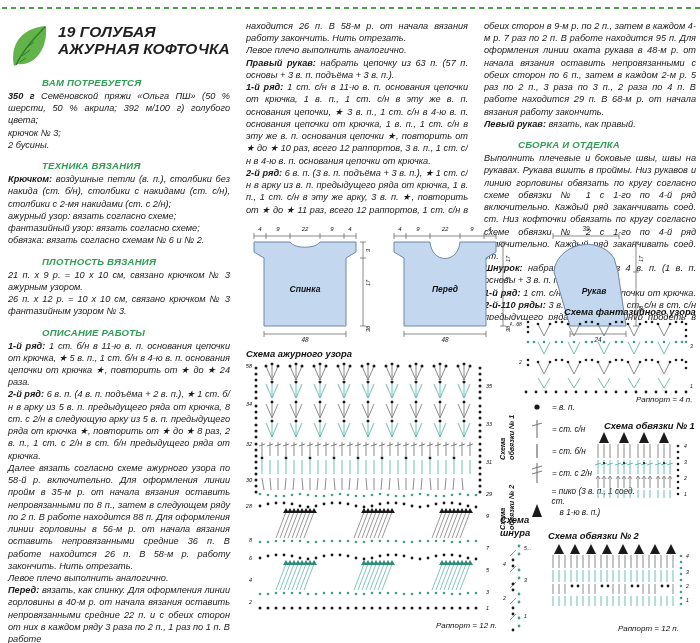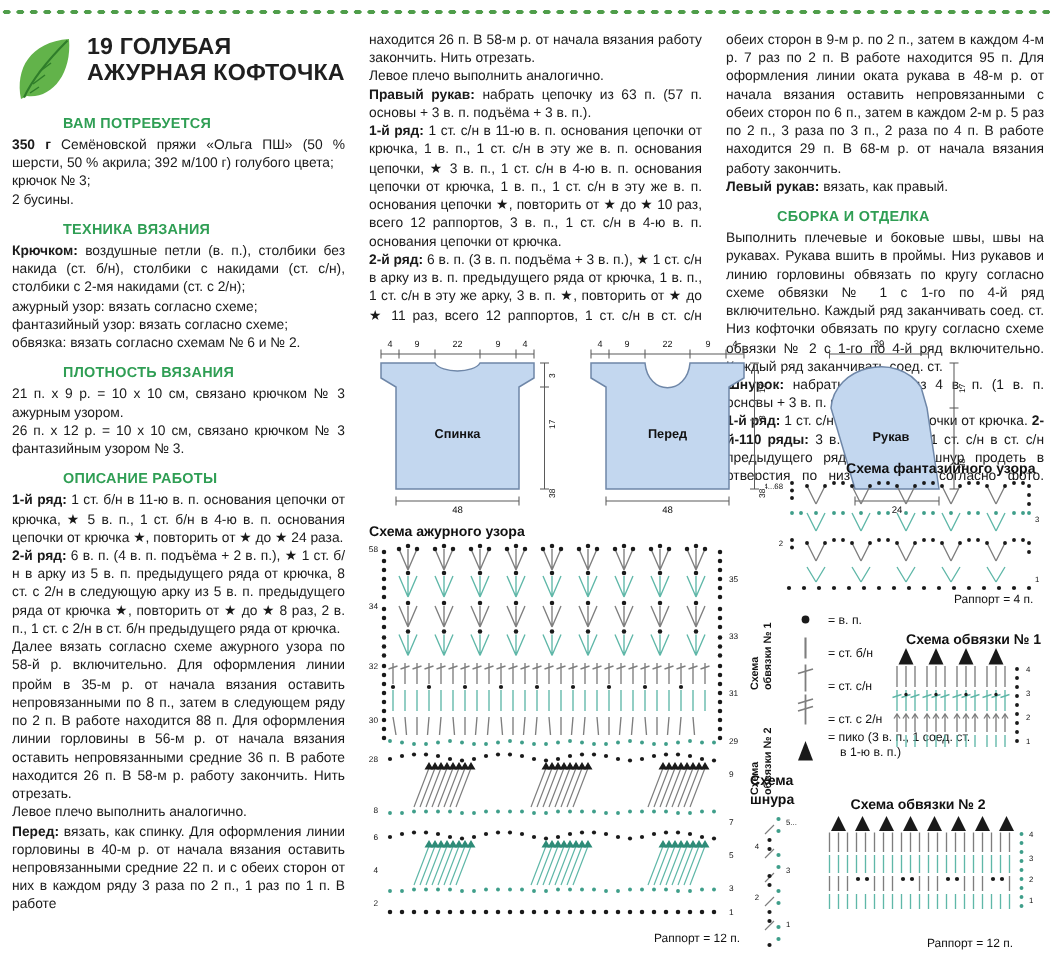--- a/index.html
+++ b/index.html
@@ -4,21 +4,21 @@
 <style>
   * { box-sizing: border-box; }
   html, body { margin: 0; padding: 0; }
   body {
     width: 700px; height: 643px;
     background: #ffffff;
     font-family: "Liberation Sans", sans-serif;
     overflow: hidden;
     position: relative;
   }
-  .page { position: relative; width: 700px; height: 643px; }
+  .page { position: relative; width: 700px; height: 643px; font-style: italic; }
 
   
   .top-rule {
     position: absolute; top: 6px; left: 0; width: 700px; height: 4px;
     background-image: radial-gradient(#4f9d4a 45%, transparent 46%);
     background-size: 9px 4px; background-repeat: repeat-x;
   }
 
   
   .col { position: absolute; top: 20px; }
@@ -66,21 +66,21 @@
     line-height: 1.25;
   }
 
   .fant-chart { position: absolute; left: 510px; top: 316px; width: 186px; height: 72px; }
   .obv1-chart { position: absolute; left: 592px; top: 432px; width: 100px; height: 66px; }
   .obv2-chart { position: absolute; left: 545px; top: 544px; width: 148px; height: 62px; }
   .shnur-chart{ position: absolute; left: 500px; top: 540px; width: 44px; height: 92px; }
 
   
   .legend { position: absolute; left: 528px; top: 396px; width: 120px; }
-  .leg-row { display: flex; align-items: flex-end; gap: 6px; height: 22px; }
+  .leg-row { display: flex; align-items: center; gap: 6px; height: 22px; }
   .leg-sym { width: 18px; display: flex; justify-content: center; align-items: center; }
   .leg-txt { font-size: 8.2px; color: #111; }
   .leg-note { font-size: 8.2px; color: #111; line-height: 1.25; }
 
   .ttl-abs { position: absolute; font-size: 9.4px; font-weight: bold; color: #111; }
 </style>
 </head>
 <body>
 
 <div class="page">
@@ -893,34 +893,34 @@
     <div class="leg-row">
       <span class="leg-sym">
         <svg width="10" height="10">
             <circle cx="5" cy="5" r="2.6" fill="#1a1a1a"></circle>
           </svg>
       </span>
       <span class="leg-txt">= в. п.</span>
     </div>
     <div class="leg-row">
       <span class="leg-sym">
-        <svg width="10" height="16">
-            <line x1="5" y1="1" x2="5" y2="15" stroke="#7e7e7e" stroke-width="1.4"></line>
-          </svg>
-      </span>
-      <span class="leg-txt">= ст. б/н</span>
-    </div>
-    <div class="leg-row">
-      <span class="leg-sym">
         <svg width="12" height="20">
             <line x1="6" y1="1" x2="6" y2="19" stroke="#7e7e7e" stroke-width="1.2"></line>
             <line x1="1" y1="7" x2="11" y2="4" stroke="#7e7e7e" stroke-width="1.2"></line>
           </svg>
       </span>
       <span class="leg-txt">= ст. с/н</span>
+    </div>
+    <div class="leg-row">
+      <span class="leg-sym">
+        <svg width="10" height="16">
+            <line x1="5" y1="1" x2="5" y2="15" stroke="#7e7e7e" stroke-width="1.4"></line>
+          </svg>
+      </span>
+      <span class="leg-txt">= ст. б/н</span>
     </div>
     <div class="leg-row">
       <span class="leg-sym">
         <svg width="12" height="22">
             <line x1="6" y1="1" x2="6" y2="21" stroke="#7e7e7e" stroke-width="1.2"></line>
             <line x1="1" y1="7" x2="11" y2="4" stroke="#7e7e7e" stroke-width="1.2"></line>
             <line x1="1" y1="12" x2="11" y2="9" stroke="#7e7e7e" stroke-width="1.2"></line>
           </svg>
       </span>
       <span class="leg-txt">= ст. с 2/н</span>
@@ -993,21 +993,21 @@
           <circle cx="86" cy="56" r="1.3"></circle>
           <circle cx="86" cy="62" r="1.3"></circle>
       </g>
       <text x="92" y="16" font-size="5.2" fill="#111" font-family="Liberation Sans">4</text>
       <text x="92" y="32" font-size="5.2" fill="#111" font-family="Liberation Sans">3</text>
       <text x="92" y="48" font-size="5.2" fill="#111" font-family="Liberation Sans">2</text>
       <text x="92" y="64" font-size="5.2" fill="#111" font-family="Liberation Sans">1</text>
     </svg>
   </div>
 
-  <div class="ttl-abs" style="left:567px; top:530px;text-align:center;">Схема обвязки № 2</div>
+  <div class="ttl-abs" style="left:548px; top:530px;text-align:center;">Схема обвязки № 2</div>
 
   <div class="obv2-chart">
     <svg width="148" height="62" viewBox="0 0 148 62">
 
       <g fill="#1a1a1a">
         <path d="M14 0 L19 10 L9 10 Z"></path>
           <path d="M30 0 L35 10 L25 10 Z"></path>
         <path d="M46 0 L51 10 L41 10 Z"></path>
           <path d="M62 0 L67 10 L57 10 Z"></path>
         <path d="M78 0 L83 10 L73 10 Z"></path>

